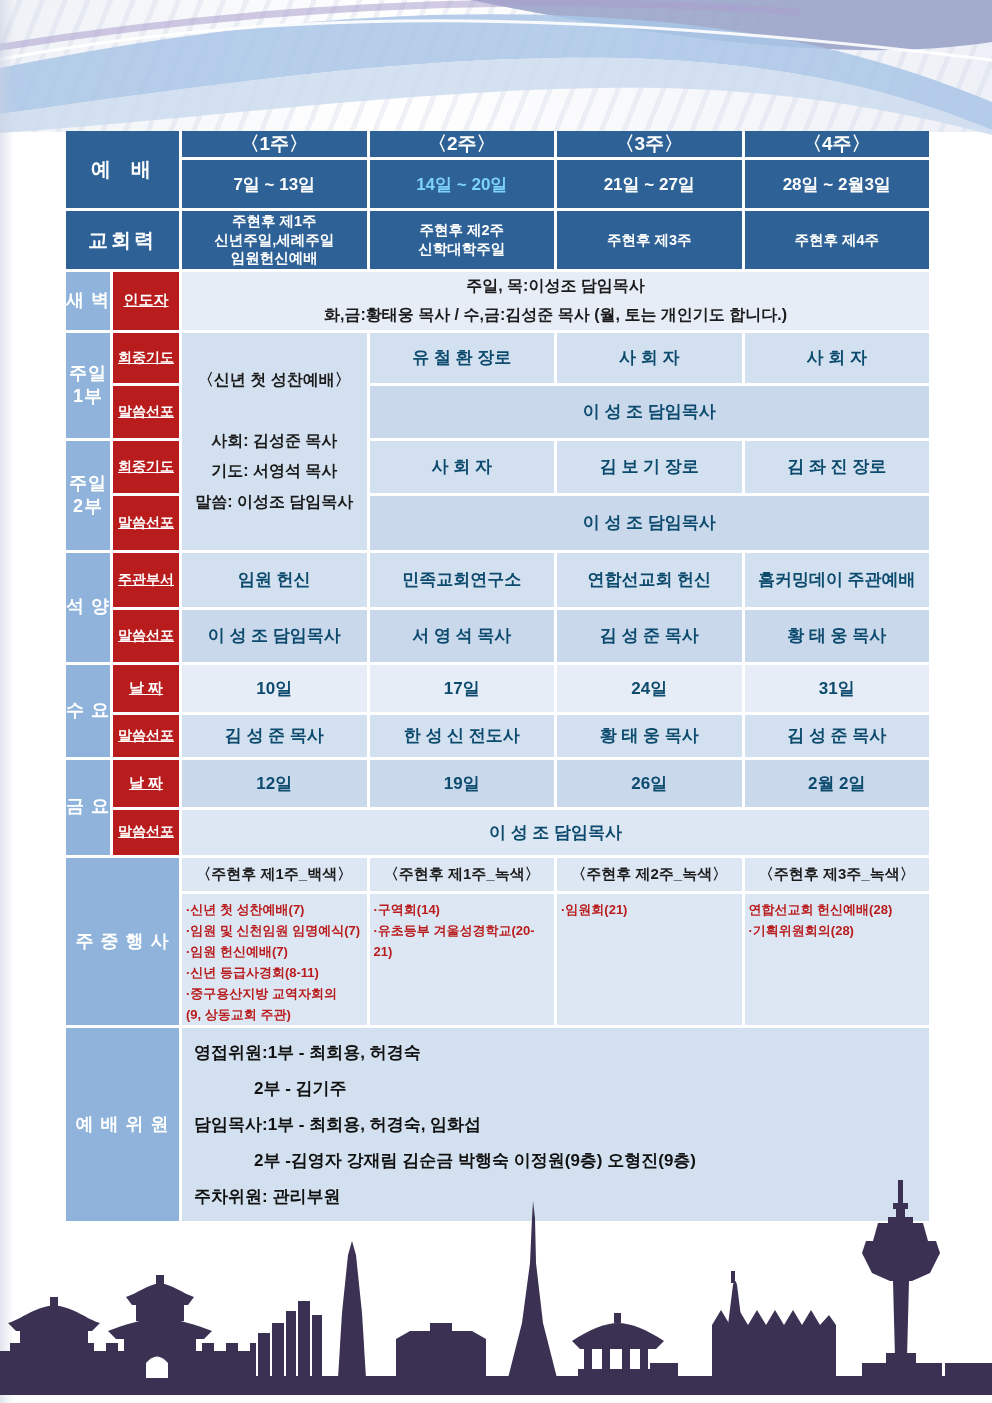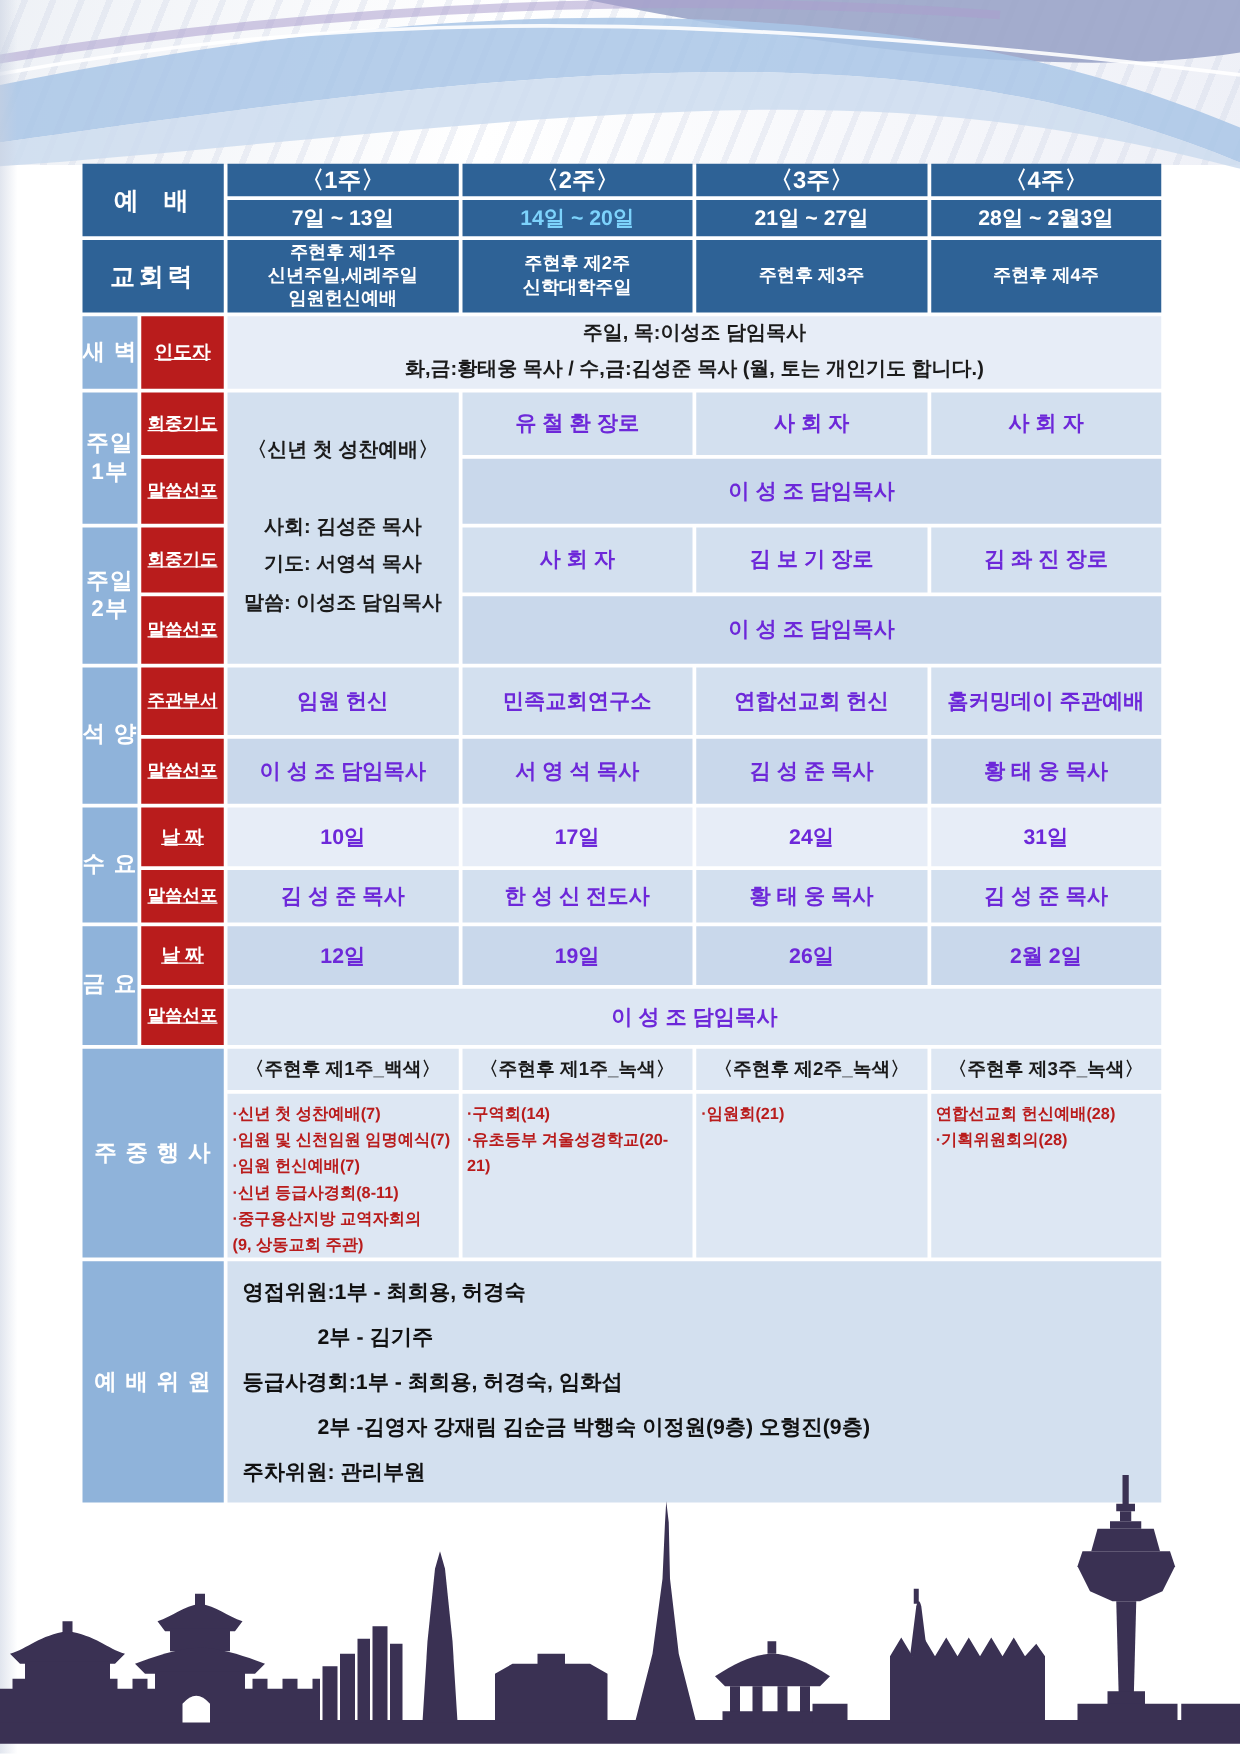--- a/index.html
+++ b/index.html
@@ -40,21 +40,21 @@
   .dark  { background:#2e6296; color:#ffffff; font-size:19px; }
   .dark.hd { font-size:20px; letter-spacing:3px; }
   .dark.sm { font-size:14.5px; line-height:1.3; }
   .grp { background:#8fb3da; color:#ffffff; font-size:18px; letter-spacing:1px; line-height:1.3;margin-top:16px; }
   .sub { background:#b91c1c; color:#ffffff; font-size:14px;text-decoration:underline; }
   .sub.md { font-size:15px; }
   .c-light { background:#d3e0ef; }
   .c-mid   { background:#c9d8eb; }
   .c-pale  { background:#e7edf7; }
   .c-soft  { background:#dde7f3; }
-  td.data { font-size:17px; color:#6d28d9; }
+  td.data { font-size:17px; color:#0c4a6e; }
   .pre { white-space:pre-line; }
   .dawn-txt { font-size:16px; line-height:1.8; color:#1b1b1b;margin-left:32px; }
   .note-txt { font-size:16px; line-height:1.9; color:#1b1b1b; }
   .cal-txt { line-height:1.35; }
   .events-hd { font-size:15px; color:#1b1b1b; }
   td.events-items { vertical-align:top; text-align:left; }
   .events-list { font-size:13px; line-height:1.62; color:#b91c1c; padding:5px 2px 0 4px; text-align:left; }
   td.committee-cell { text-align:left; vertical-align:middle; }
   .committee-line { font-size:17px; color:#111111; padding-left:12px; margin:13px 0; text-align:left; }
   .committee-line.indent { padding-left:72px; }
@@ -90,21 +90,21 @@
     </colgroup>
 
     <tbody>
         <tr style="height:19px">
       <th class="dark hd" rowspan="2" colspan="2" style="white-space:pre">예  배</th>
       <th class="dark">〈1주〉</th>
       <th class="dark">〈2주〉</th>
       <th class="dark">〈3주〉</th>
       <th class="dark">〈4주〉</th>
     </tr>
-    <tr style="height:29px">
+    <tr style="height:48px">
       <td class="dark data" style="color:#fff">7일 ~ 13일</td>
       <td class="dark data" style="color:#7dd3fc">14일 ~ 20일</td>
       <td class="dark data" style="color:#fff">21일 ~ 27일</td>
       <td class="dark data" style="color:#fff">28일 ~ 2월3일</td>
     </tr>
 
     <tr style="height:58px">
       <th class="dark hd" colspan="2">교회력</th>
       <td class="dark sm pre cal-txt">주현후 제1주
 신년주일,세례주일
@@ -224,21 +224,21 @@
         <div class="events-list pre">연합선교회 헌신예배(28)
 ·기획위원회의(28)</div>
       </td>
     </tr>
 
     <tr style="height:164px">
       <th class="grp" colspan="2">예 배 위 원</th>
       <td class="c-light committee-cell" colspan="4">
         <div class="committee-line">영접위원:1부 - 최희용, 허경숙</div>
         <div class="committee-line indent">2부 - 김기주</div>
-        <div class="committee-line">등급사경회:1부 - 최희용, 허경숙, 임화섭</div>
+        <div class="committee-line">담임목사:1부 - 최희용, 허경숙, 임화섭</div>
         <div class="committee-line indent">2부 -김영자 강재림 김순금 박행숙 이정원(9층) 오형진(9층)</div>
         <div class="committee-line">주차위원: 관리부원</div>
       </td>
     </tr>
   </tbody>
     </table>
 
   <svg class="skyline" width="992" height="230" viewBox="0 0 992 230" aria-hidden="true">
     <g fill="#3a3153">
 

